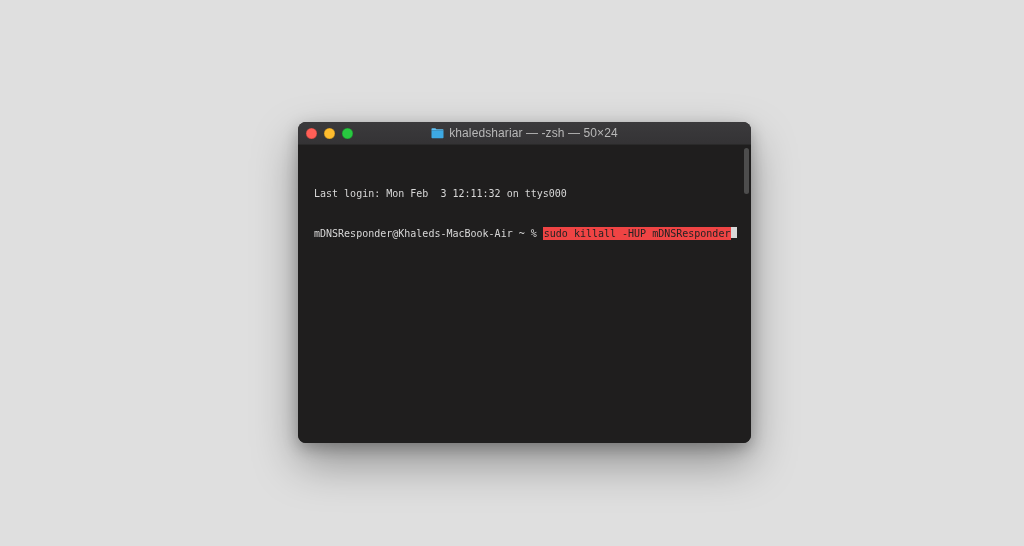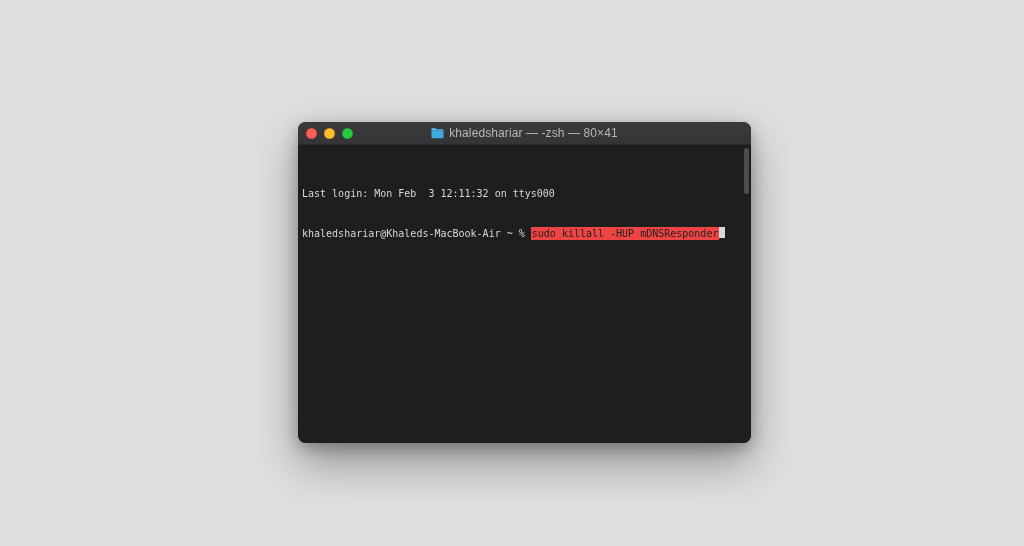--- a/index.html
+++ b/index.html
@@ -69,21 +69,21 @@
       display: inline-block;
     }
     .folder-icon svg { display:block; }
     .terminal-body {
       flex: 1;
       background: #1f1e1e;
       font-family: "Menlo", "Monaco", "Consolas", monospace;
       font-size: 10px;
       line-height: 13px;
       color: #d7d7d7;
-      padding: 3px 4px 4px 4px;
+      padding: 3px 4px 4px 16px;
       white-space: pre;
       position: relative;
     }
     .scroll-track {
       position: absolute;
       top: 3px;
       right: 2px;
       width: 5px;
       height: 46px;
       background: #4d4d4d;
@@ -118,21 +118,21 @@
       <div class="tl tl-min"></div>
       <div class="tl tl-max"></div>
     </div>
     <div class="title-center">
       <span class="folder-icon">
         <svg width="13" height="11" viewBox="0 0 13 11">
           <path d="M0.5 2.2 L0.5 0.9 Q0.5 0.2 1.2 0.2 L4.4 0.2 L5.4 1.3 L11.8 1.3 Q12.5 1.3 12.5 2.0 L12.5 2.2 Z" fill="#61c0f2"></path>
           <path d="M0.5 2.2 L12.5 2.2 L12.5 9.6 Q12.5 10.3 11.8 10.3 L1.2 10.3 Q0.5 10.3 0.5 9.6 Z" fill="#3da9e3"></path>
         </svg>
       </span>
-      <span class="title-text">khaledshariar — -zsh — 80×41</span>
+      <span class="title-text">khaledshariar — -zsh — 50×24</span>
     </div>
   </div>
   <div class="terminal-body">
     <div class="scroll-track"></div>
     <div class="line1">Last login: Mon Feb  3 12:11:32 on ttys000</div>
-    <div class="prompt-line"><span class="prompt-text">khaledshariar@Khaleds-MacBook-Air ~ % </span><span class="cmd-highlight">sudo killall -HUP mDNSResponder</span><span class="cursor-block"></span></div>
+    <div class="prompt-line"><span class="prompt-text">mDNSResponder@Khaleds-MacBook-Air ~ % </span><span class="cmd-highlight">sudo killall -HUP mDNSResponder</span><span class="cursor-block"></span></div>
   </div>
 </div>
 
 </body></html>

